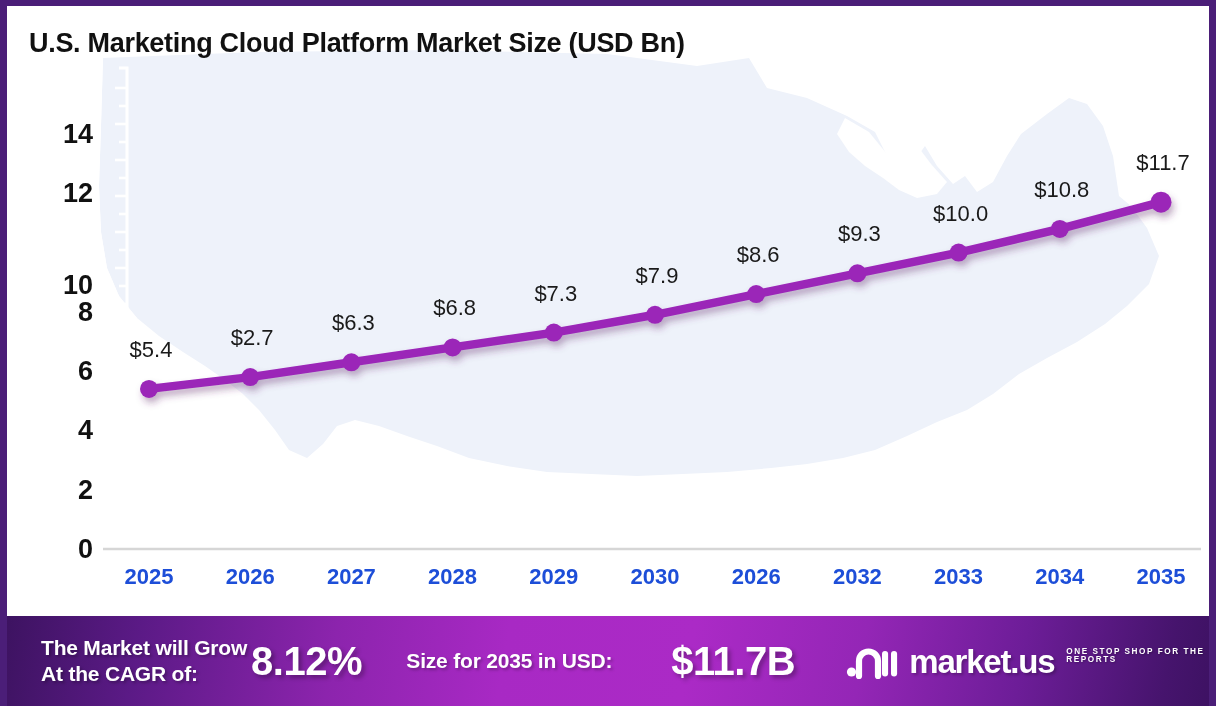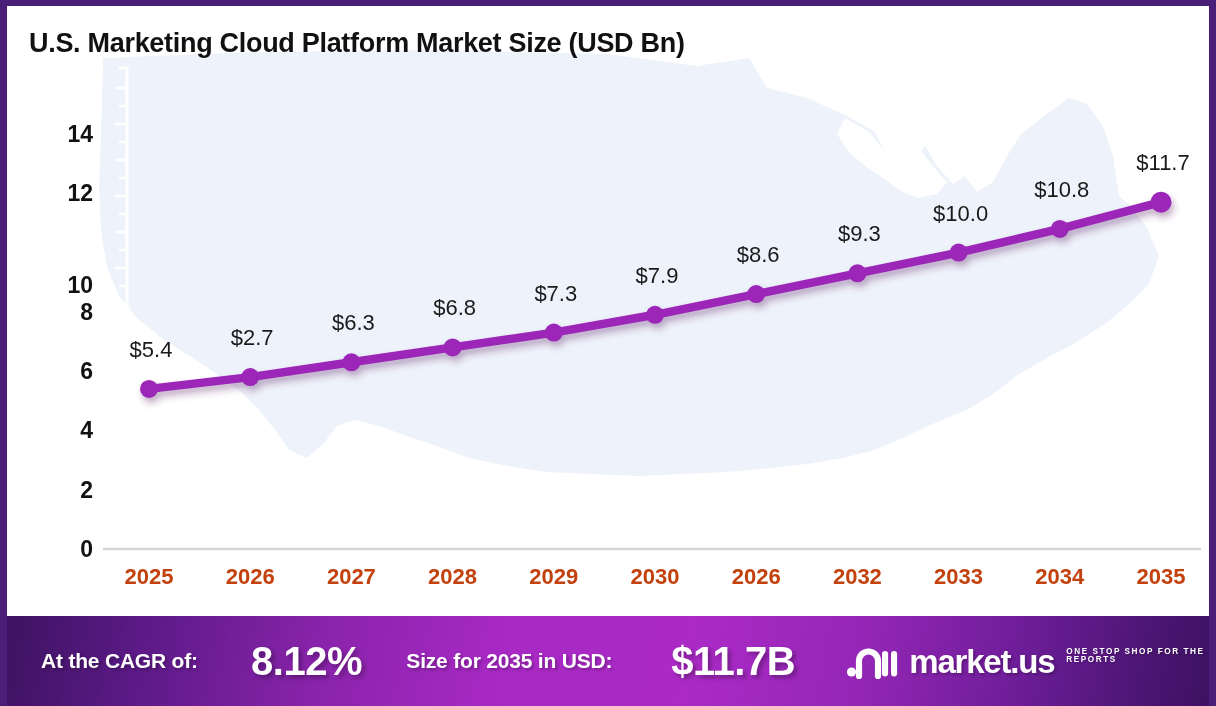--- a/index.html
+++ b/index.html
@@ -44,33 +44,33 @@
   #plot svg{display:block;width:100%;height:100%;overflow:visible;}
 
   
   #y-axis{
     position:absolute; left:30px; top:110px;
     width:56px; height:440px;
   }
   .ytick{
     position:absolute; right:0;
     transform:translateY(-50%);
-    font-size:23px; font-weight:bold; color:#111111;
+    font-size:27px; font-weight:bold; color:#111111;
     text-align:right; width:100%;
   }
 
   
   #x-axis{
     position:absolute; left:96px; top:558px;
     width:1098px; height:34px;
   }
   .xtick{
     position:absolute; top:0;
     transform:translateX(-50%);
-    font-size:22px; font-weight:bold; color:#c2410c;
+    font-size:22px; font-weight:bold; color:#1d4ed8;
     white-space:nowrap;
   }
 
   
   .vlabel{
     position:absolute;
     transform:translate(-50%,-50%);
     font-size:22px; font-weight:400; color:#1a1a1a;
     white-space:nowrap;
   }
@@ -240,20 +240,21 @@
       <div class="vlabel" style="left: 751.2px; top: 249.071px;">$8.6</div>
       <div class="vlabel" style="left: 852.4px; top: 228.321px;">$9.3</div>
       <div class="vlabel" style="left: 953.6px; top: 207.571px;">$10.0</div>
       <div class="vlabel" style="left: 1054.8px; top: 183.857px;">$10.8</div>
       <div class="vlabel" style="left: 1156px; top: 157.179px;">$11.7</div>
     </div>
 
   <div id="footer">
 
     <div id="f-cagr-label">
+      <div class="f-text">The Market will Grow</div>
       <div class="f-text">At the CAGR of:</div>
     </div>
 
     <div id="f-cagr-value" class="f-big">8.12%</div>
 
     <div id="f-size-label">
       <div class="f-text">Size for 2035 in USD:</div>
     </div>
 
     <div id="f-size-value" class="f-big">$11.7B</div>

